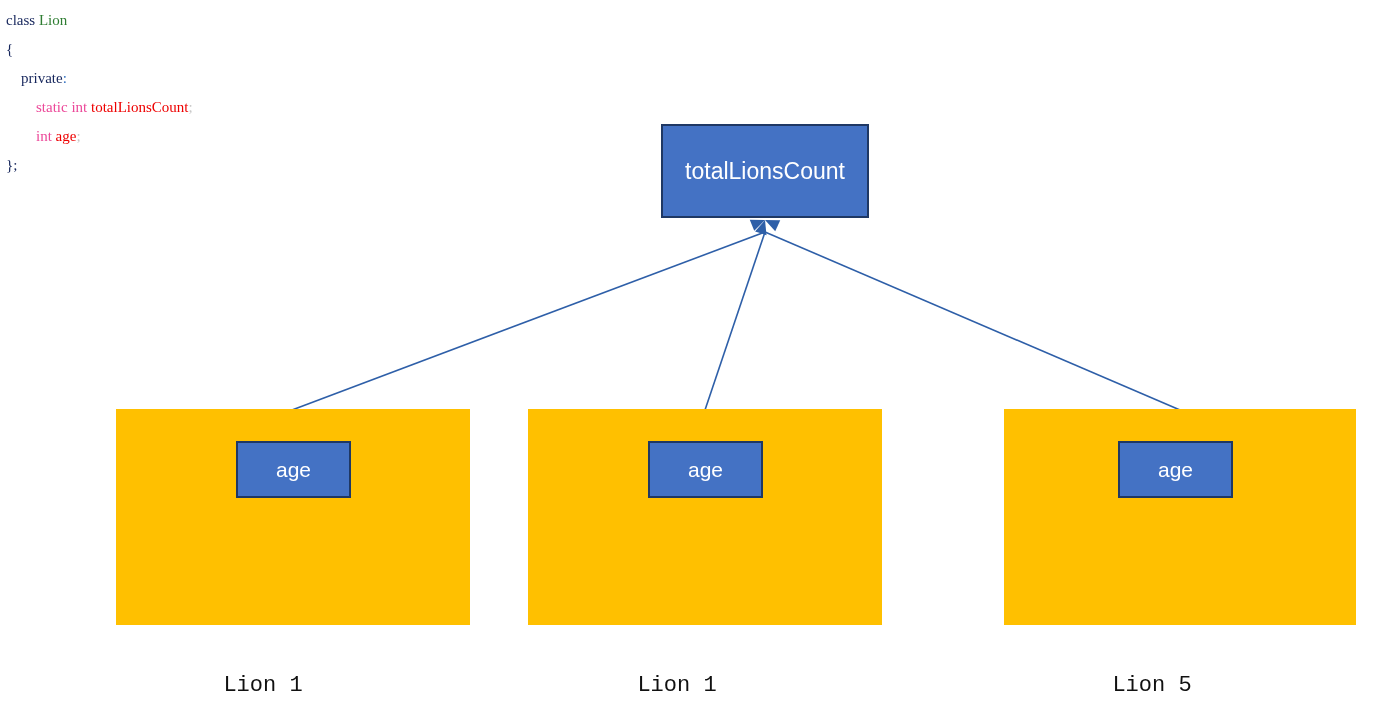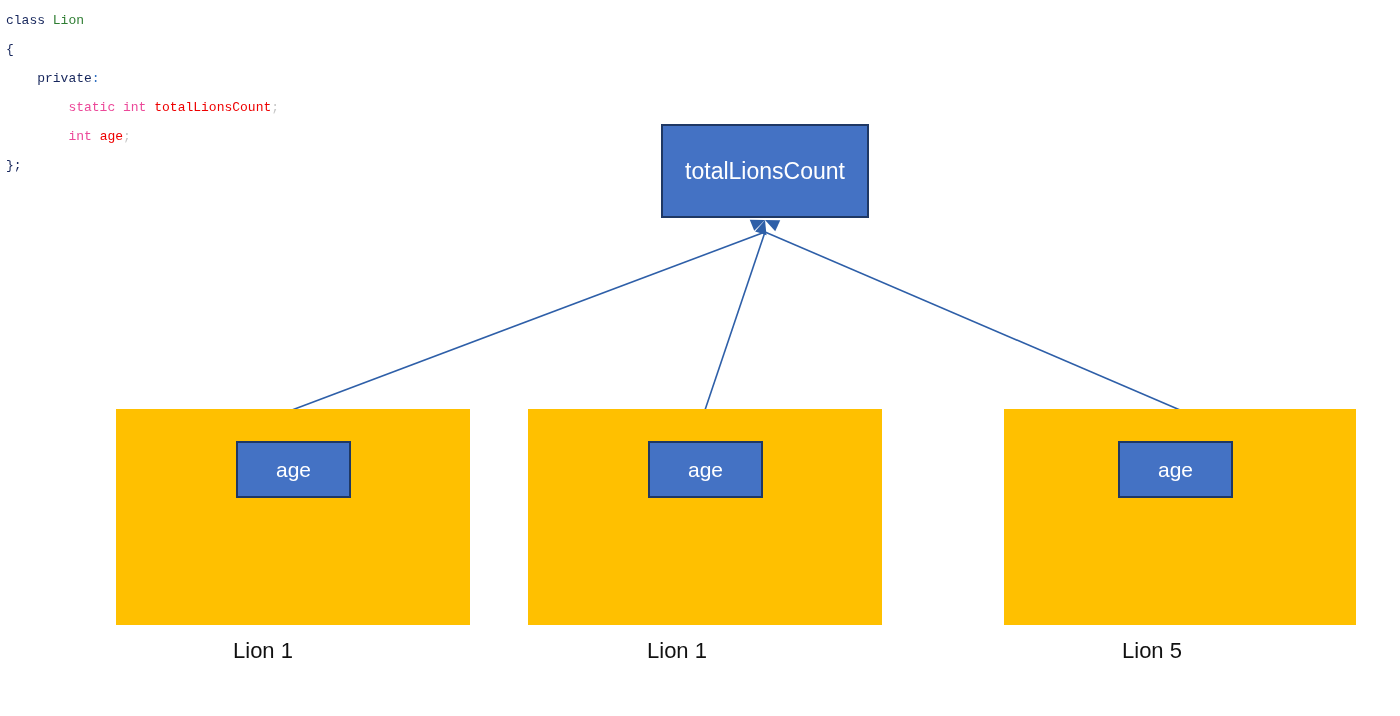--- a/index.html
+++ b/index.html
@@ -13,22 +13,22 @@
     position: relative;
     overflow: hidden;
     font-family: "Liberation Sans", sans-serif;
   }
 
   
   #code-block {
     position: absolute;
     left: 6px;
     top: 6px;
-    font-family: Liberation Mono, monospace;
-    font-size: 13px;
+    font-family: Liberation Serif, serif;
+    font-size: 15px;
     line-height: 29px;
     white-space: pre;
     letter-spacing: 0px;
   }
   .code-line { white-space: pre; }
   .tok-keyword { color: #16265c; }
   .tok-type    { color: #ec4899; }
   .tok-class   { color: #2e7d32; }
   .tok-punct   { color: #16265c; }
   .tok-colon   { color: #2f6fc0; }
@@ -88,26 +88,26 @@
     color: #ffffff;
     font-size: 21px;
     font-family: "Liberation Sans", sans-serif;
   }
   #lion-box-1 .age-box { left: 120px; }
   #lion-box-2 .age-box { left: 120px; }
   #lion-box-3 .age-box { left: 114px; }
 
   .lion-caption {
     position: absolute;
-    top: 638px;
+    top: 673px;
     width: 354px;
     text-align: center;
     font-size: 22px;
     color: #111111;
-    font-family: Liberation Sans, sans-serif;
+    font-family: Liberation Mono, monospace;
   }
   #lion-caption-1 { left: 86px;   }
   #lion-caption-2 { left: 500px;  }
   #lion-caption-3 { left: 975px;  }
 </style>
 </head>
 <body>
 
 <div id="code-block"><div class="code-line"><span class="tok-keyword">class </span><span class="tok-class">Lion</span></div><div class="code-line"><span class="tok-punct">{</span></div><div class="code-line"><span class="tok-keyword">    private</span><span class="tok-colon">:</span></div><div class="code-line"><span class="tok-type">        static int </span><span class="tok-var">totalLionsCount</span><span class="tok-semi">;</span></div><div class="code-line"><span class="tok-type">        int </span><span class="tok-var">age</span><span class="tok-semi">;</span></div><div class="code-line"><span class="tok-punct">};</span></div></div>
 

